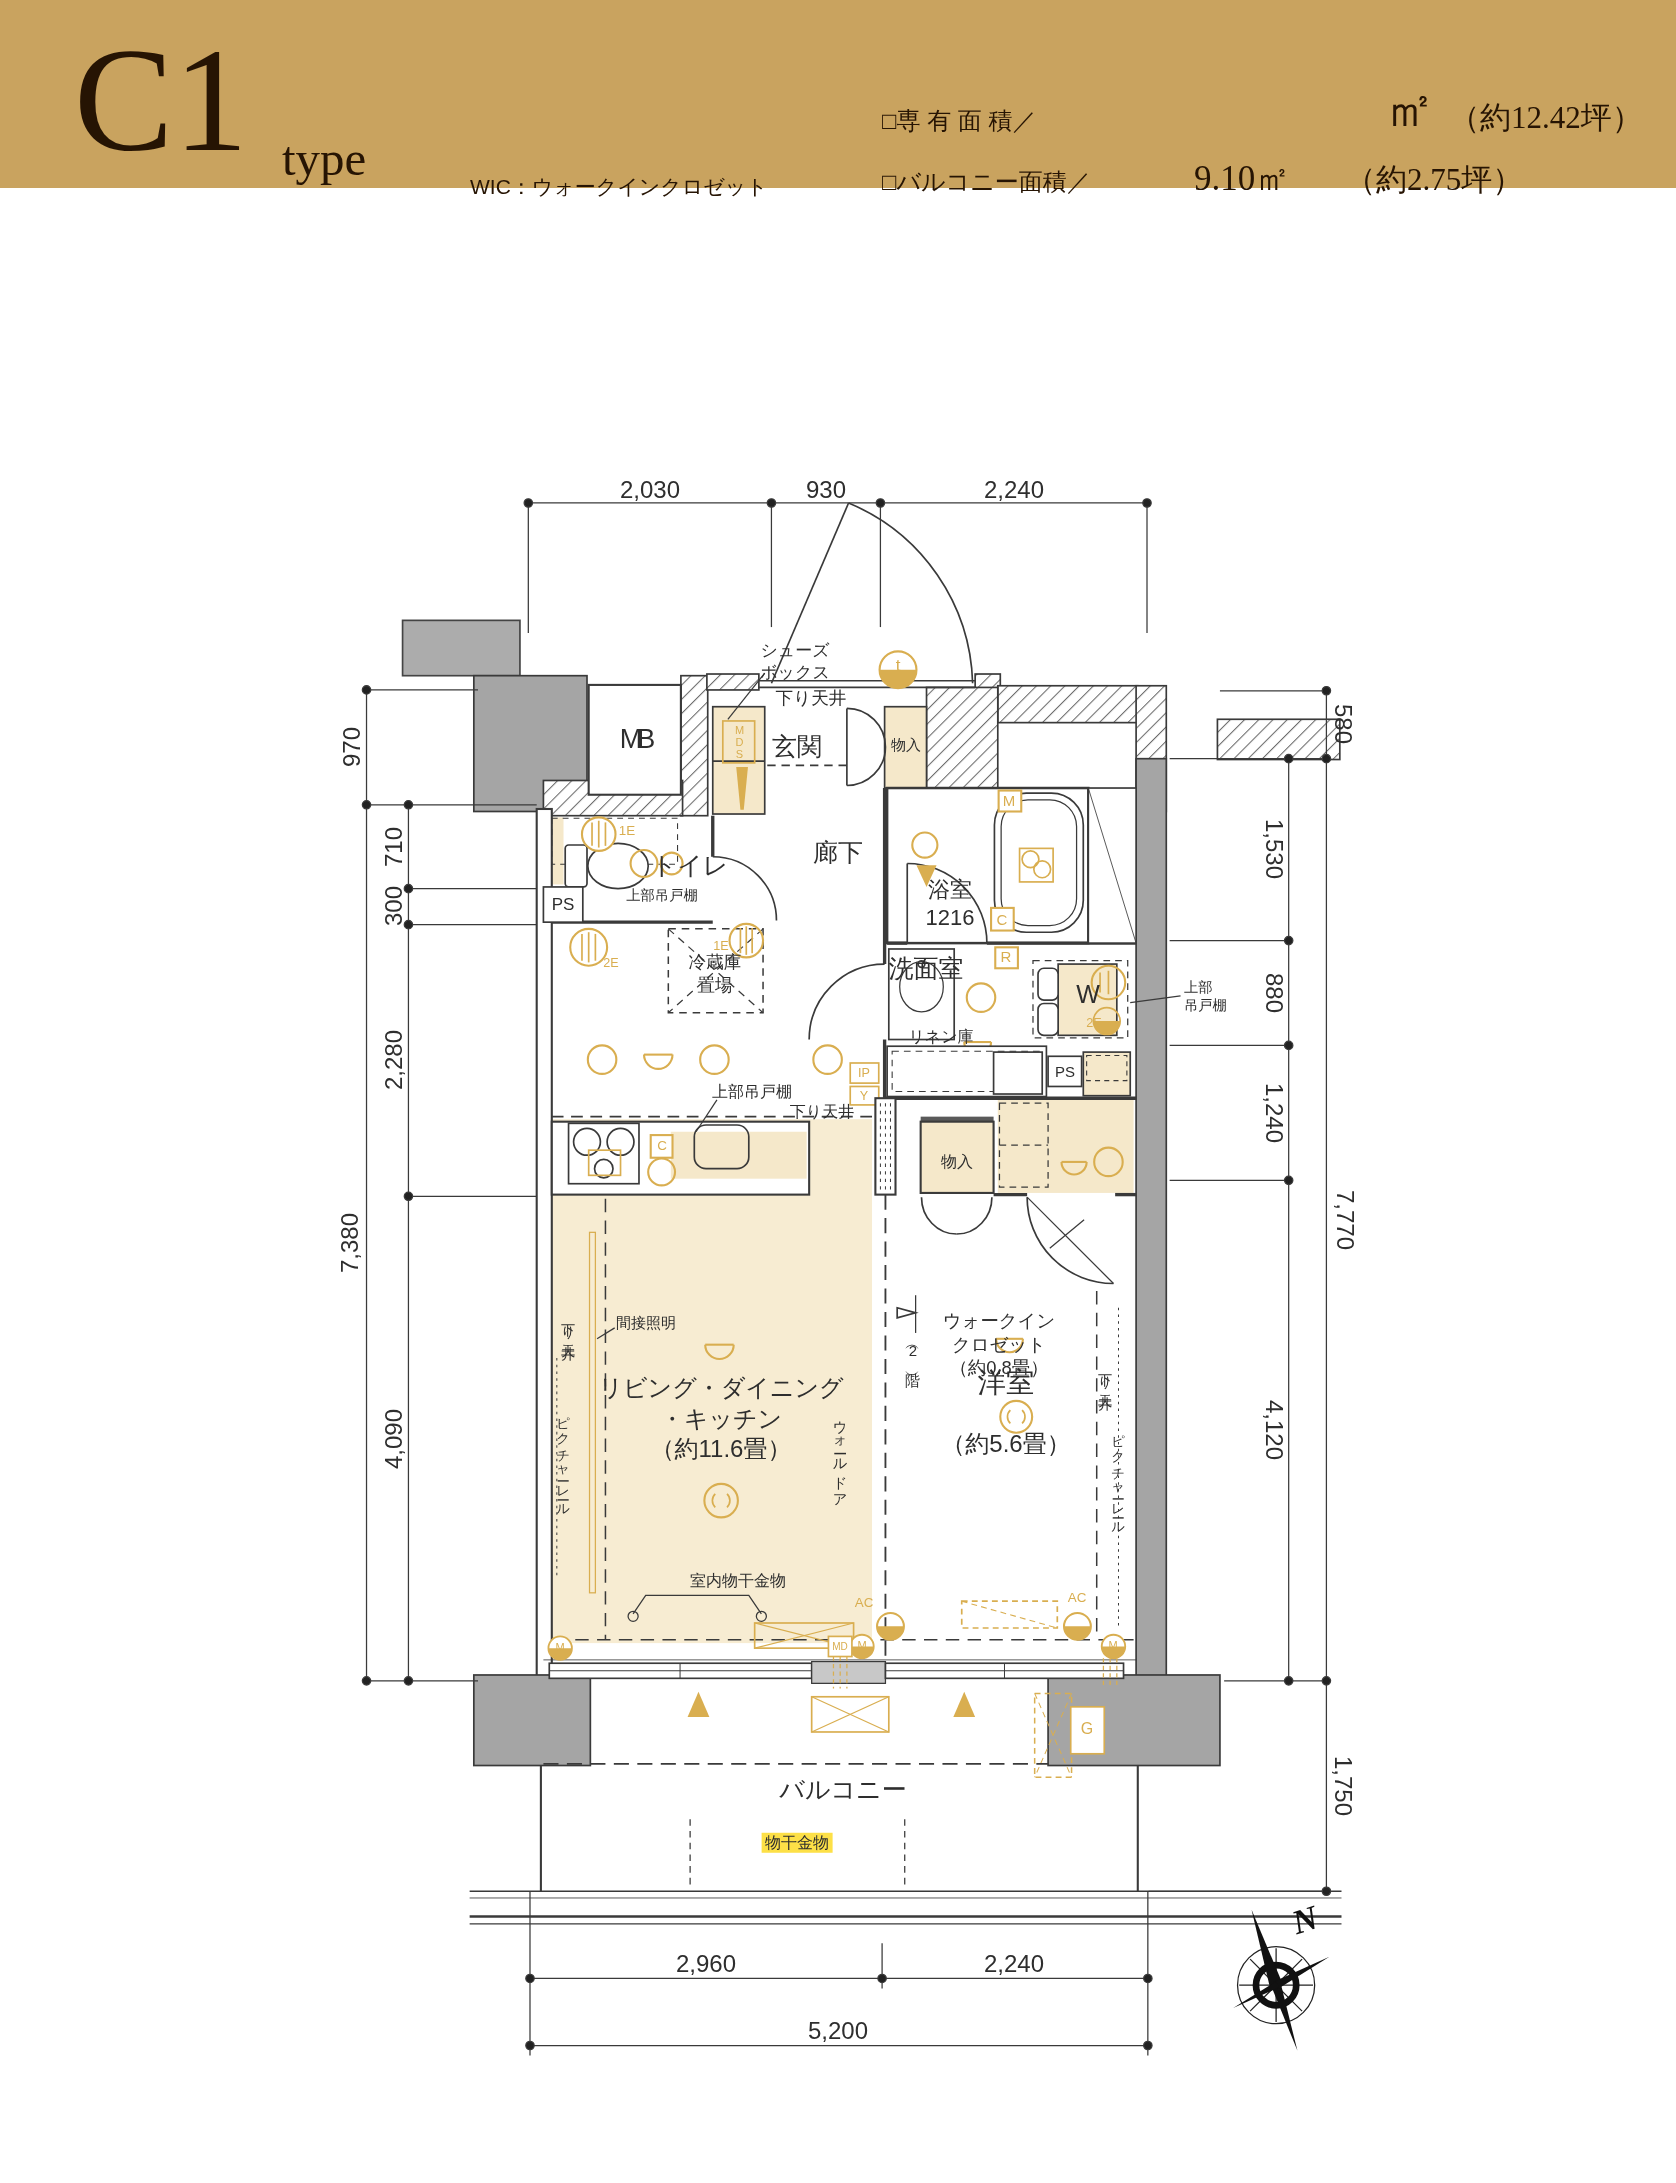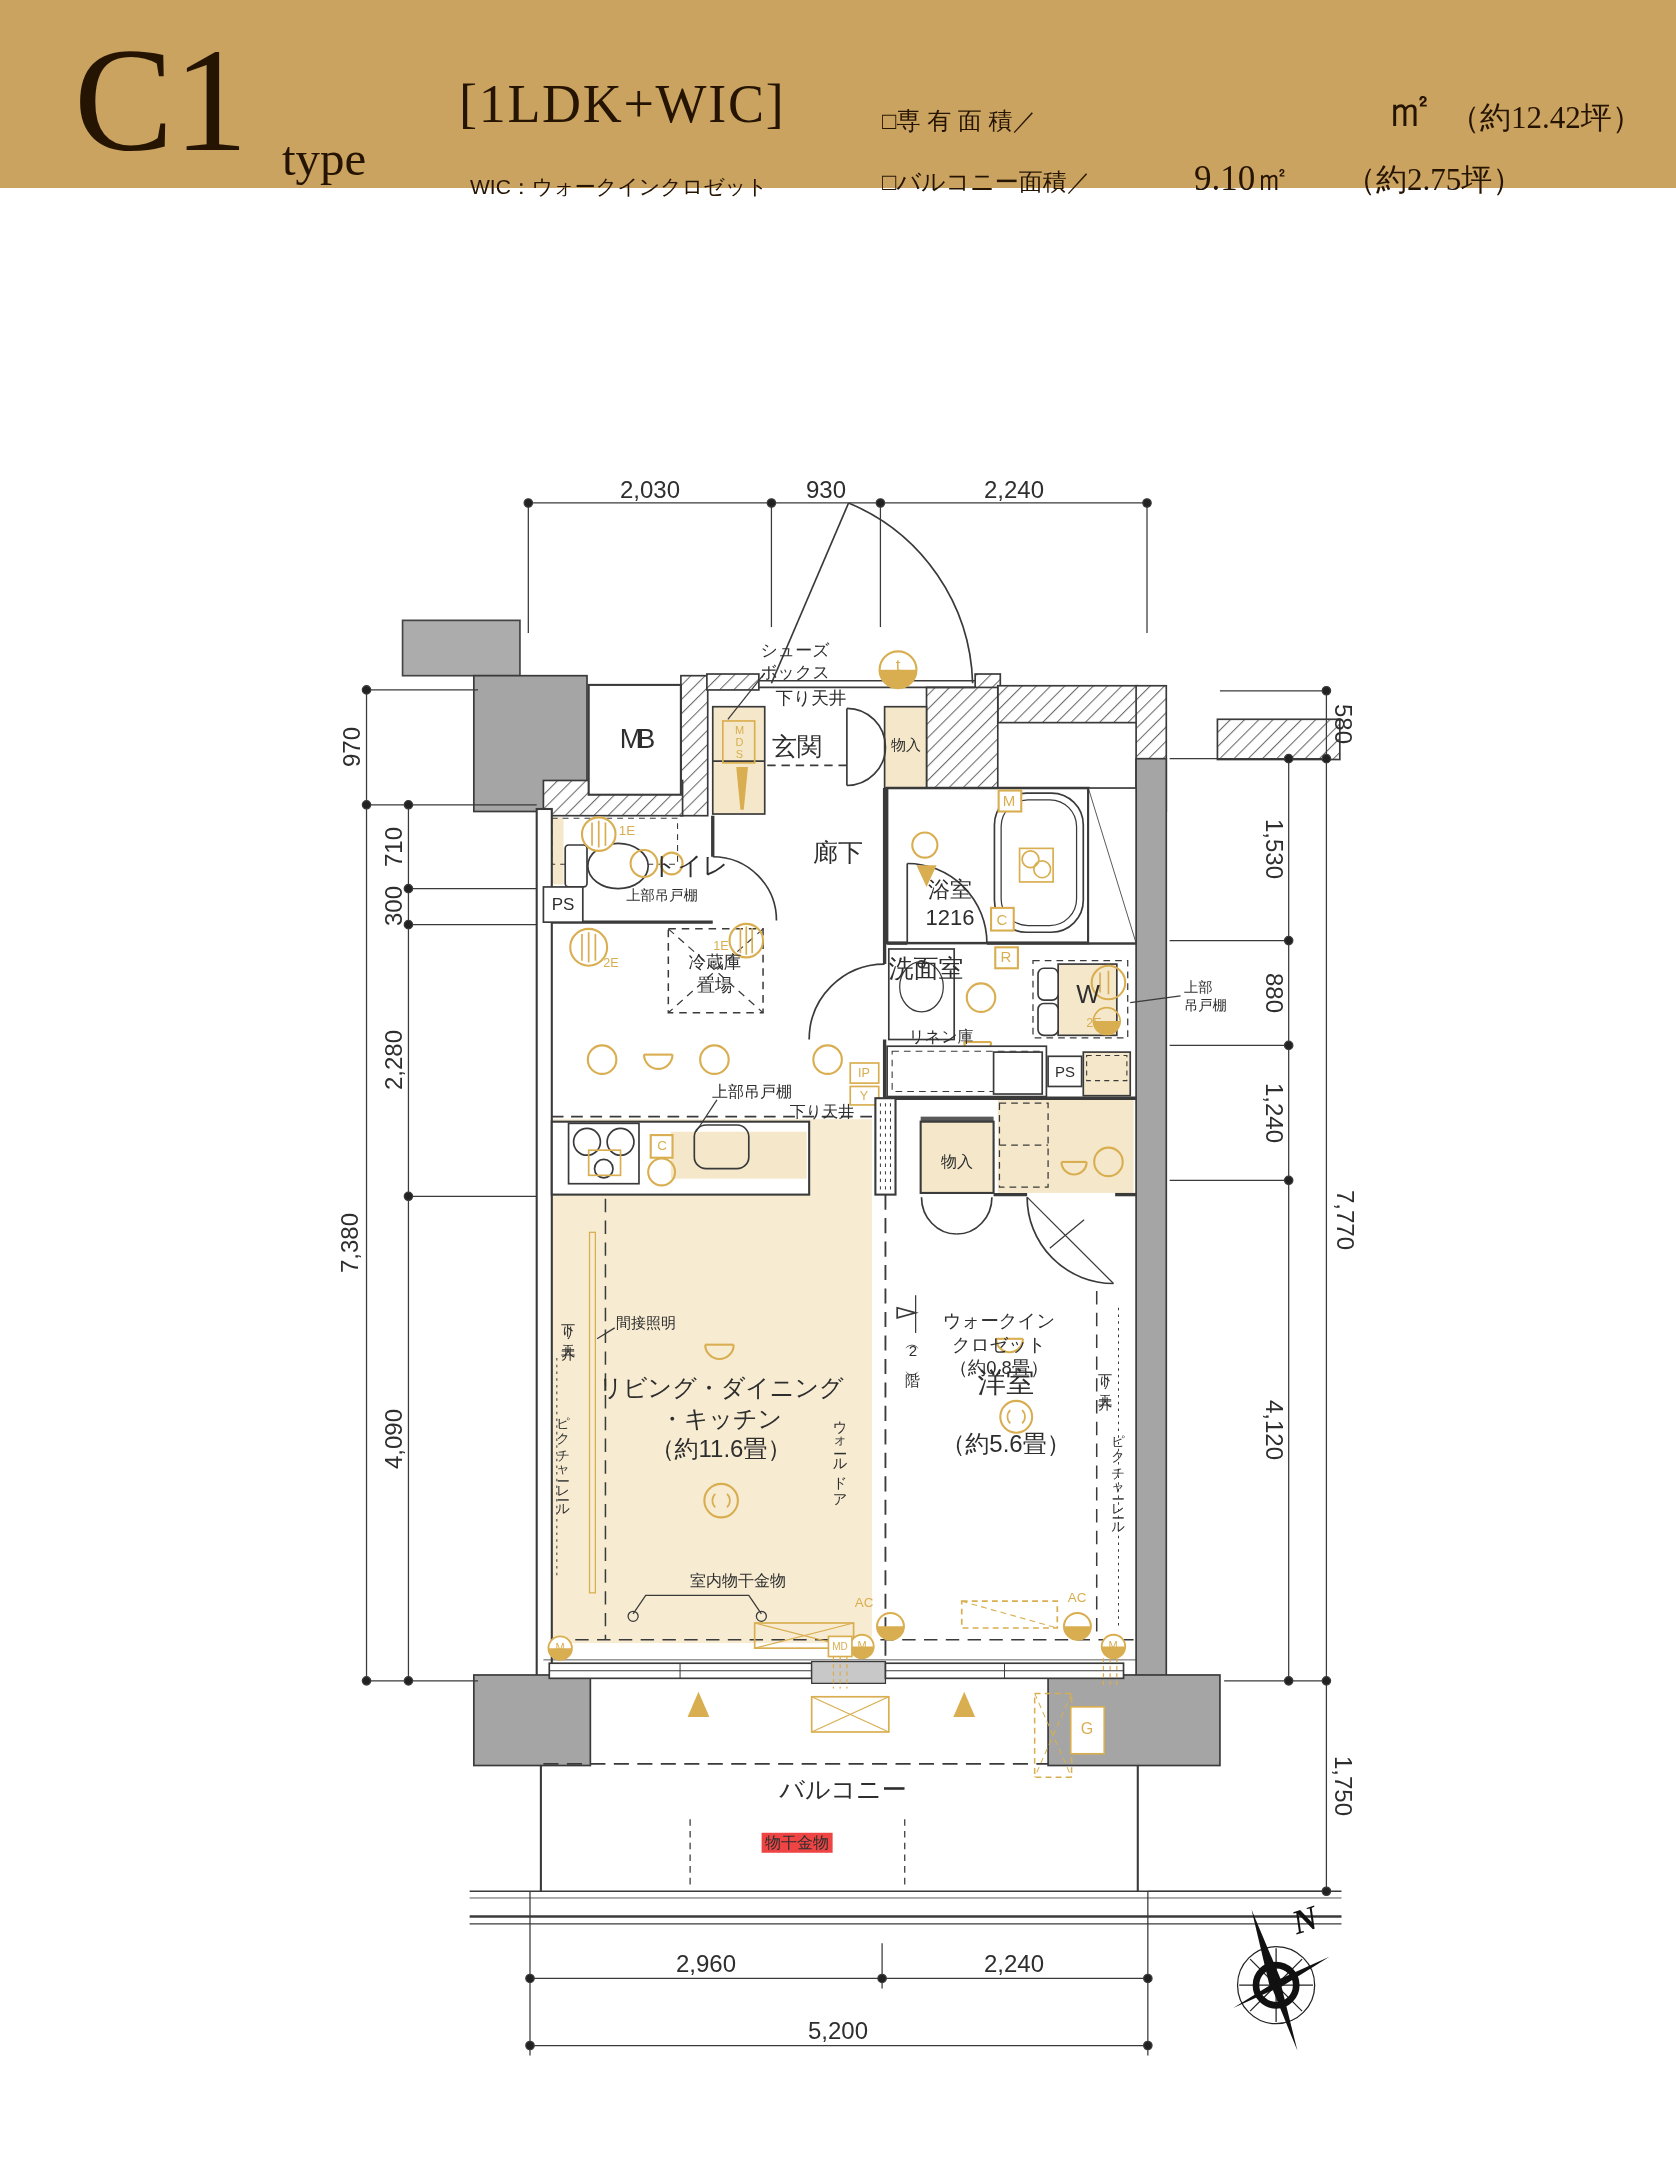--- a/index.html
+++ b/index.html
@@ -13,32 +13,31 @@
   
   #plan { position:absolute; left:0; top:0; z-index:0; }
 
   .lbl { position:absolute; transform:translate(-50%,-50%); color:#2e2e2e;
          white-space:pre-line; text-align:center; line-height:1.28; z-index:2; }
   .vlbl { position:absolute; transform:translate(-50%,-50%); writing-mode:vertical-rl;
           text-orientation:upright; color:#2e2e2e; letter-spacing:1.7px; z-index:2; line-height:1; }
   .acc { color:#D9AE50; }
   .dimL { transform:translate(-50%,-50%) rotate(-90deg); white-space:nowrap; }
   .dimR { transform:translate(-50%,-50%) rotate(90deg); white-space:nowrap; }
-  .bgw { background:#ef4444; padding:0 3.4px;text-align:right; }
+  .bgw { background:#fde047; padding:0 3.4px;text-align:right; }
   .left-a { transform:translate(0,-50%); text-align:left; }
   .north-n { font-family:"Liberation Serif",serif; font-style:italic; font-weight:bold;
              transform:translate(-50%,-50%) rotate(-18deg); }
 </style>
 </head>
 <body>
 
 <div class="band">
   <span class="serif" style="left:74px; top:25px; font-size:149px;">C1</span>
   <span class="serif" style="left:282px; top:134px; font-size:49px;">type</span>
-  <span class="serif" style="left:459px; top:77px; font-size:54px; letter-spacing:1.7px;">[1LDK+WIC]</span>
   <span style="left:470px; top:176px; font-size:21px;">WIC：ウォークインクロゼット</span>
   <span style="left:882px; top:109px; font-size:24px;">□専 有 面 積／</span>
   <span class="serif" style="left:1385px; top:84px; font-size:50px;">㎡</span>
   <span class="serif" style="left:1449px; top:102px; font-size:31px;">（約12.42坪）</span>
   <span style="left:882px; top:170px; font-size:24px;">□バルコニー面積／</span>
   <span class="serif" style="left:1194px; top:161px; font-size:35px;">9.10㎡</span>
   <span class="serif" style="left:1345px; top:164px; font-size:31px;">（約2.75坪）</span>
 </div>
 
 <svg id="plan" width="1677" height="2183" viewBox="0 0 2000 2604">

